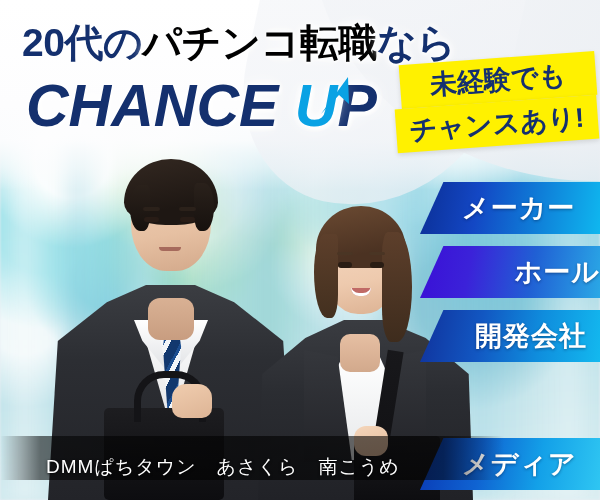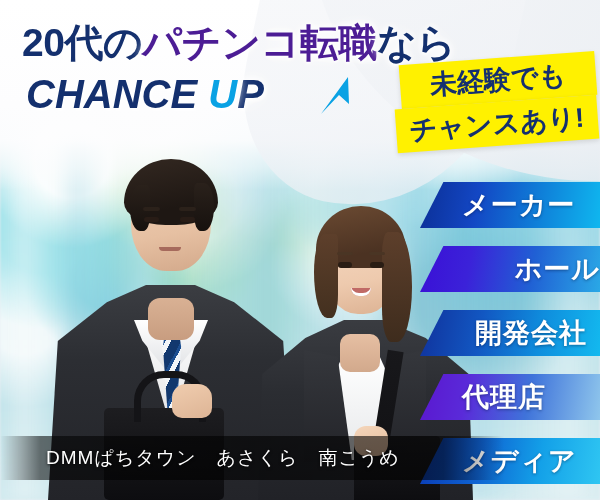--- a/index.html
+++ b/index.html
@@ -216,25 +216,25 @@
     background:linear-gradient(160deg,#f5d6bb,#e2bb9c);border-radius:12px;
   }
 
   
   .headline{
     position:absolute;left:22px;top:16px;
     font-size:39px;font-weight:bold;letter-spacing:-.5px;
     color:#14306e;white-space:nowrap;
     text-shadow:0 0 9px #fff,0 0 9px #fff,0 0 16px #fff,0 2px 2px rgba(255,255,255,.9);
   }
-  .headline .hl-accent{color:#4c1d95;}
+  .headline .hl-accent{color:#000000;}
 
   .chance{
     position:absolute;left:26px;top:72px;white-space:nowrap;
-    font-style:italic;font-weight:bold;font-size:40px;letter-spacing:0px;
+    font-style:italic;font-weight:bold;font-size:59px;letter-spacing:0px;
     color:#14306e;
     text-shadow:0 0 10px #fff,0 0 10px #fff,0 0 20px #fff,2px 3px 3px rgba(255,255,255,.85);
   }
   .chance .up-u{color:#0aa2e4;position:relative;display:inline-block;}
   .arrow-svg{position:absolute;left:308px;top:74px;width:48px;height:42px;}
 
   
   .badge{position:absolute;left:396px;top:56px;width:204px;height:100px;}
   .badge .band{
     position:absolute;background:#fff100;
@@ -247,41 +247,41 @@
     transform:rotate(-4.2deg);
   }
   .badge .band2{
     left:0px;top:46px;width:202px;height:44px;font-size:27px;
     transform:rotate(-4.2deg);
   }
 
   
   .cats{position:absolute;left:0;top:0;width:600px;height:500px;}
   .cat{
-    position:absolute;right:0;height:46px;width:180px;
+    position:absolute;right:0;height:52px;width:180px;
     clip-path:polygon(13% 0,100% 0,100% 100%,0 100%);
     display:flex;align-items:center;
     box-shadow:0 2px 6px rgba(0,0,0,.18);
   }
   .cat span{
     color:#ffffff;font-weight:bold;font-size:27px;letter-spacing:1px;
     margin-left:42px;white-space:nowrap;
     text-shadow:0 1px 3px rgba(0,20,60,.45);
   }
   .cat.c1{top:182px;background:linear-gradient(100deg,#0b2f96 0%,#1347c4 32%,#0f79d6 62%,#0fb7ef 100%);}
   .cat.c2{top:246px;background:linear-gradient(100deg,#3a0fd6 0%,#3b22d9 28%,#2060d4 62%,#2aa8e6 100%);justify-content:flex-end;}
   .cat.c3{top:310px;background:linear-gradient(100deg,#10329c 0%,#1257c2 34%,#0f8ddd 66%,#13b9ef 100%);justify-content:center;}
   .cat.c4{top:374px;background:linear-gradient(100deg,#5a17cf 0%,#5a2ad9 26%,#3f73da 60%,#8fc6ec 100%);}
   .cat.c5{top:438px;background:linear-gradient(100deg,#0a3bb5 0%,#0f63d2 34%,#13a0e8 66%,#2fc6f2 100%);}
 
   
   .caption{
     position:absolute;left:0;bottom:20px;width:504px;height:44px;
     background:linear-gradient(90deg,rgba(0,0,0,0) 0%,rgba(0,0,0,.55) 8%,rgba(0,0,0,.62) 50%,rgba(0,0,0,.55) 88%,rgba(0,0,0,0) 100%);
-    display:flex;align-items:center;
+    display:flex;align-items:flex-end;
   }
   .caption span{
     color:#ffffff;font-size:19px;margin-left:46px;letter-spacing:1px;white-space:nowrap;
     text-shadow:0 1px 3px rgba(0,0,0,.8);
   }
 </style>
 </head>
 <body>
 
 <div id="banner">
@@ -348,23 +348,20 @@
   <div class="cats">
     <div class="cat c1">
       <span>メーカー</span>
     </div>
     <div class="cat c2">
       <span>ホール</span>
     </div>
     <div class="cat c3">
       <span>開発会社</span>
     </div>
-    <div class="cat c4">
-      <span>代理店</span>
-    </div>
     <div class="cat c5">
       <span>メディア</span>
     </div>
   </div>
 
   <div class="caption">
     <span>DMMぱちタウン　あさくら　南こうめ</span>
   </div>
 
 </div>

